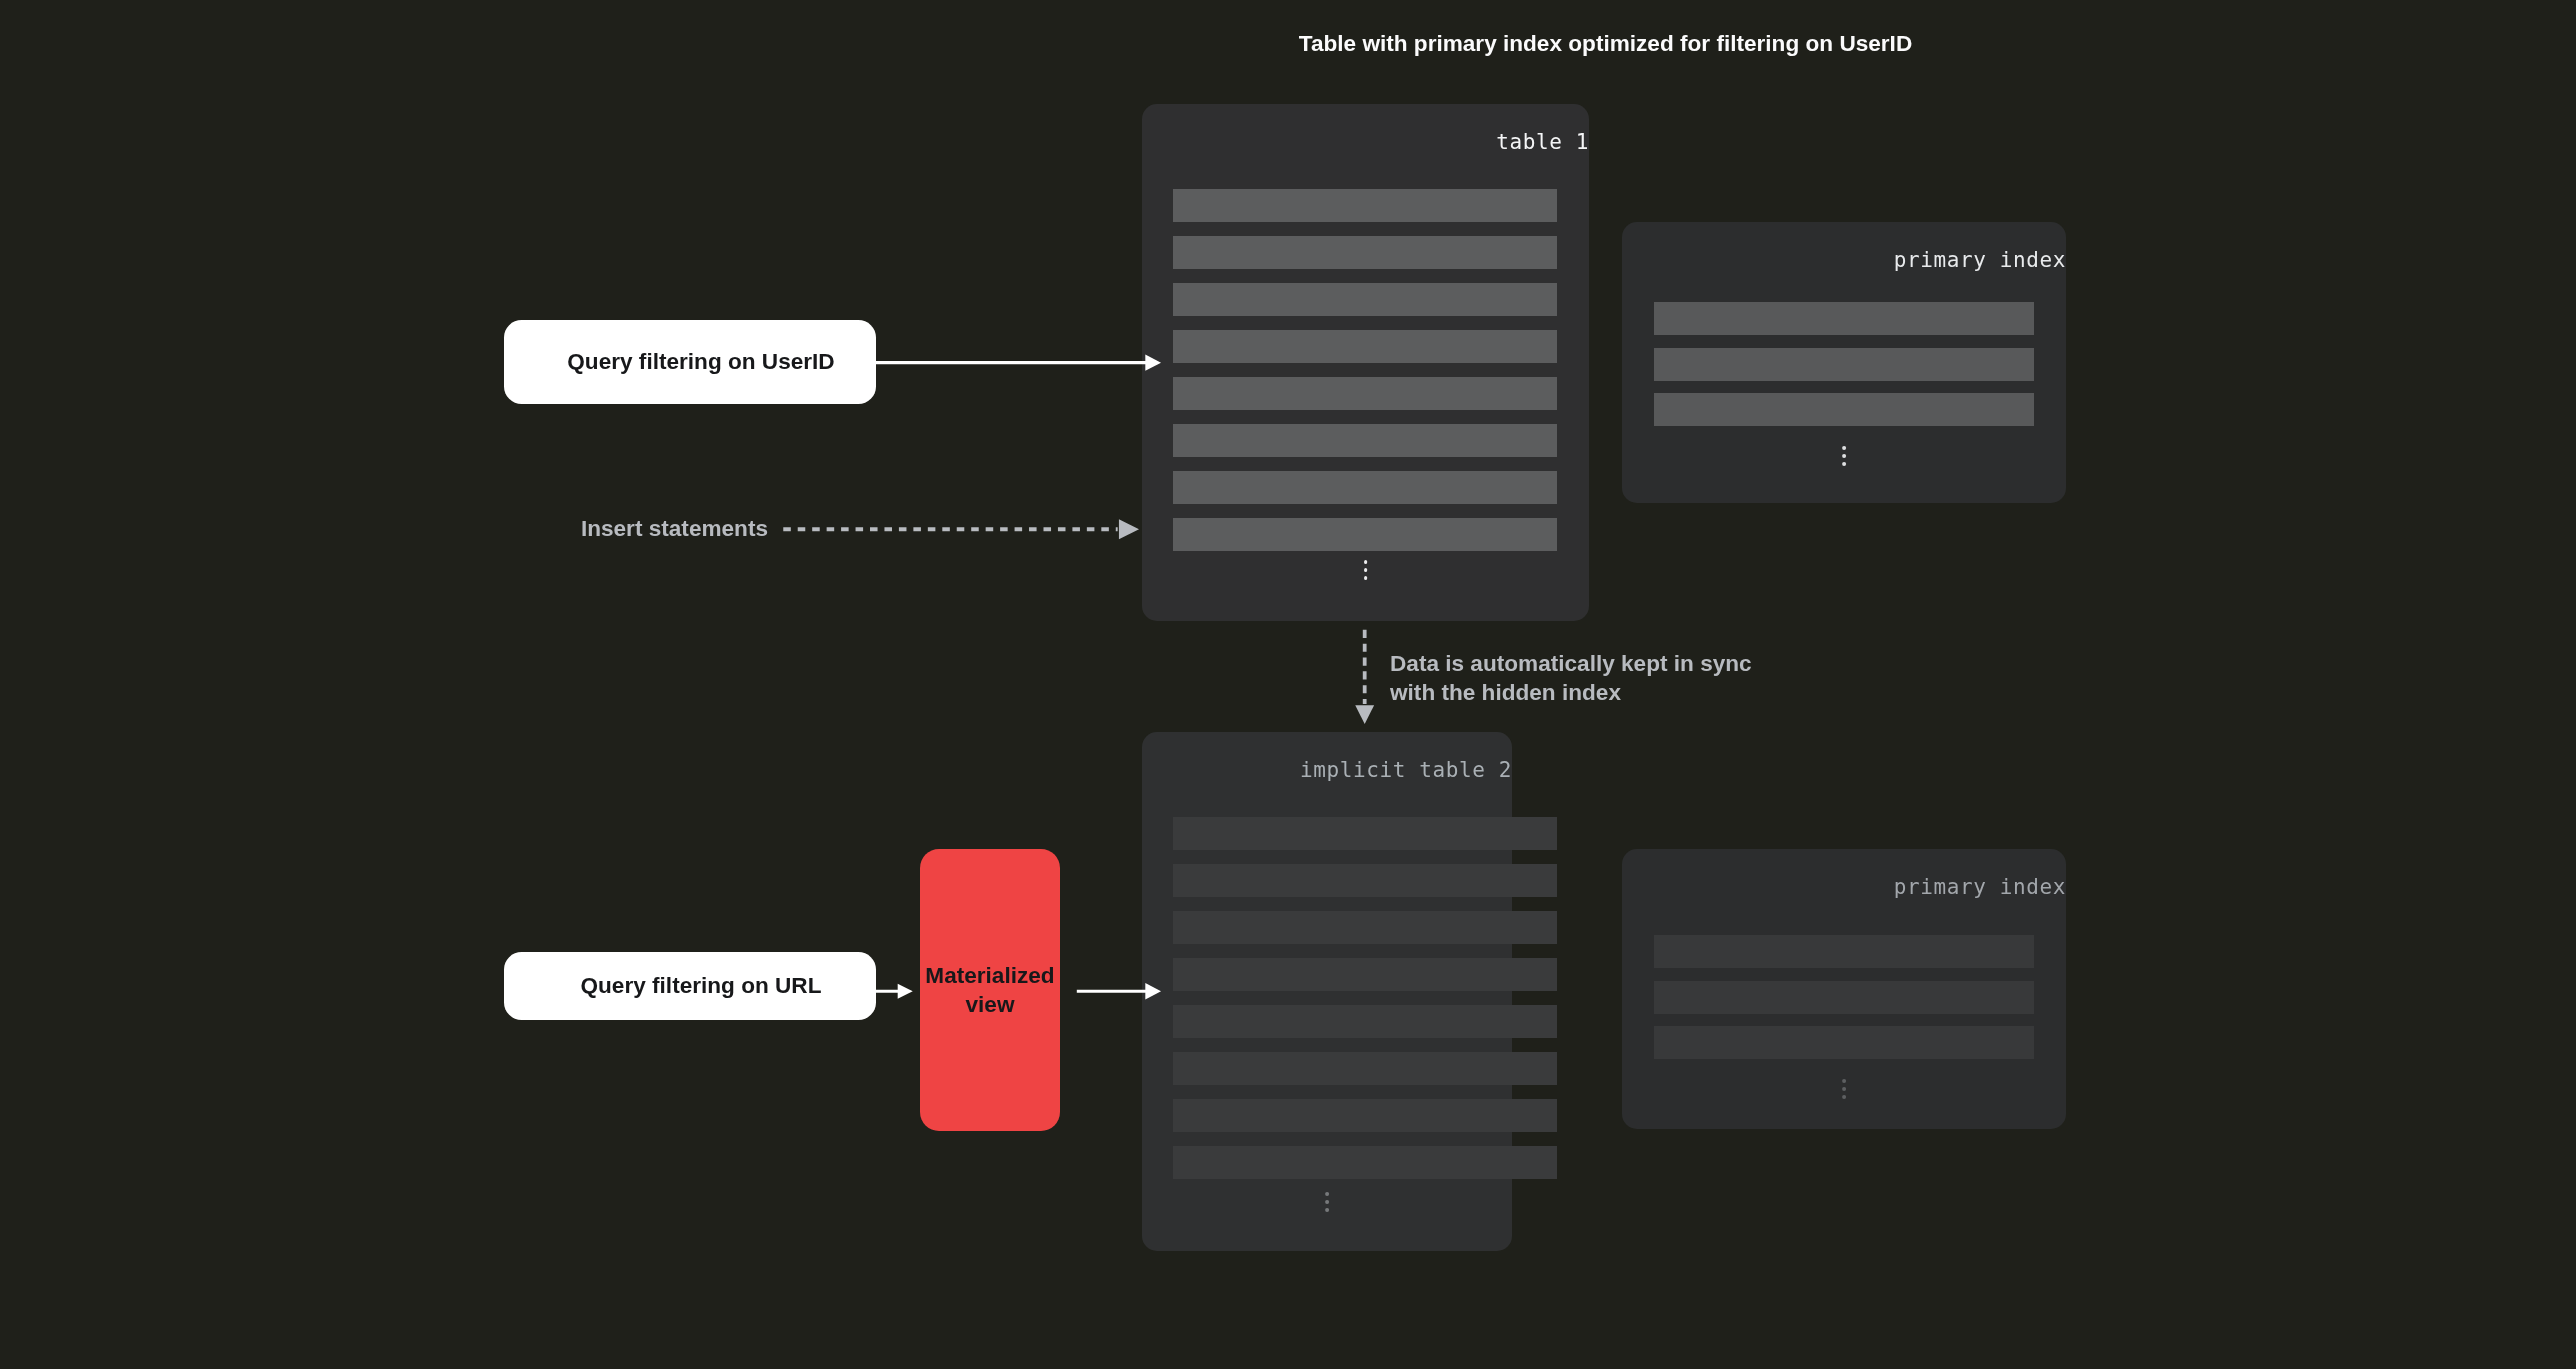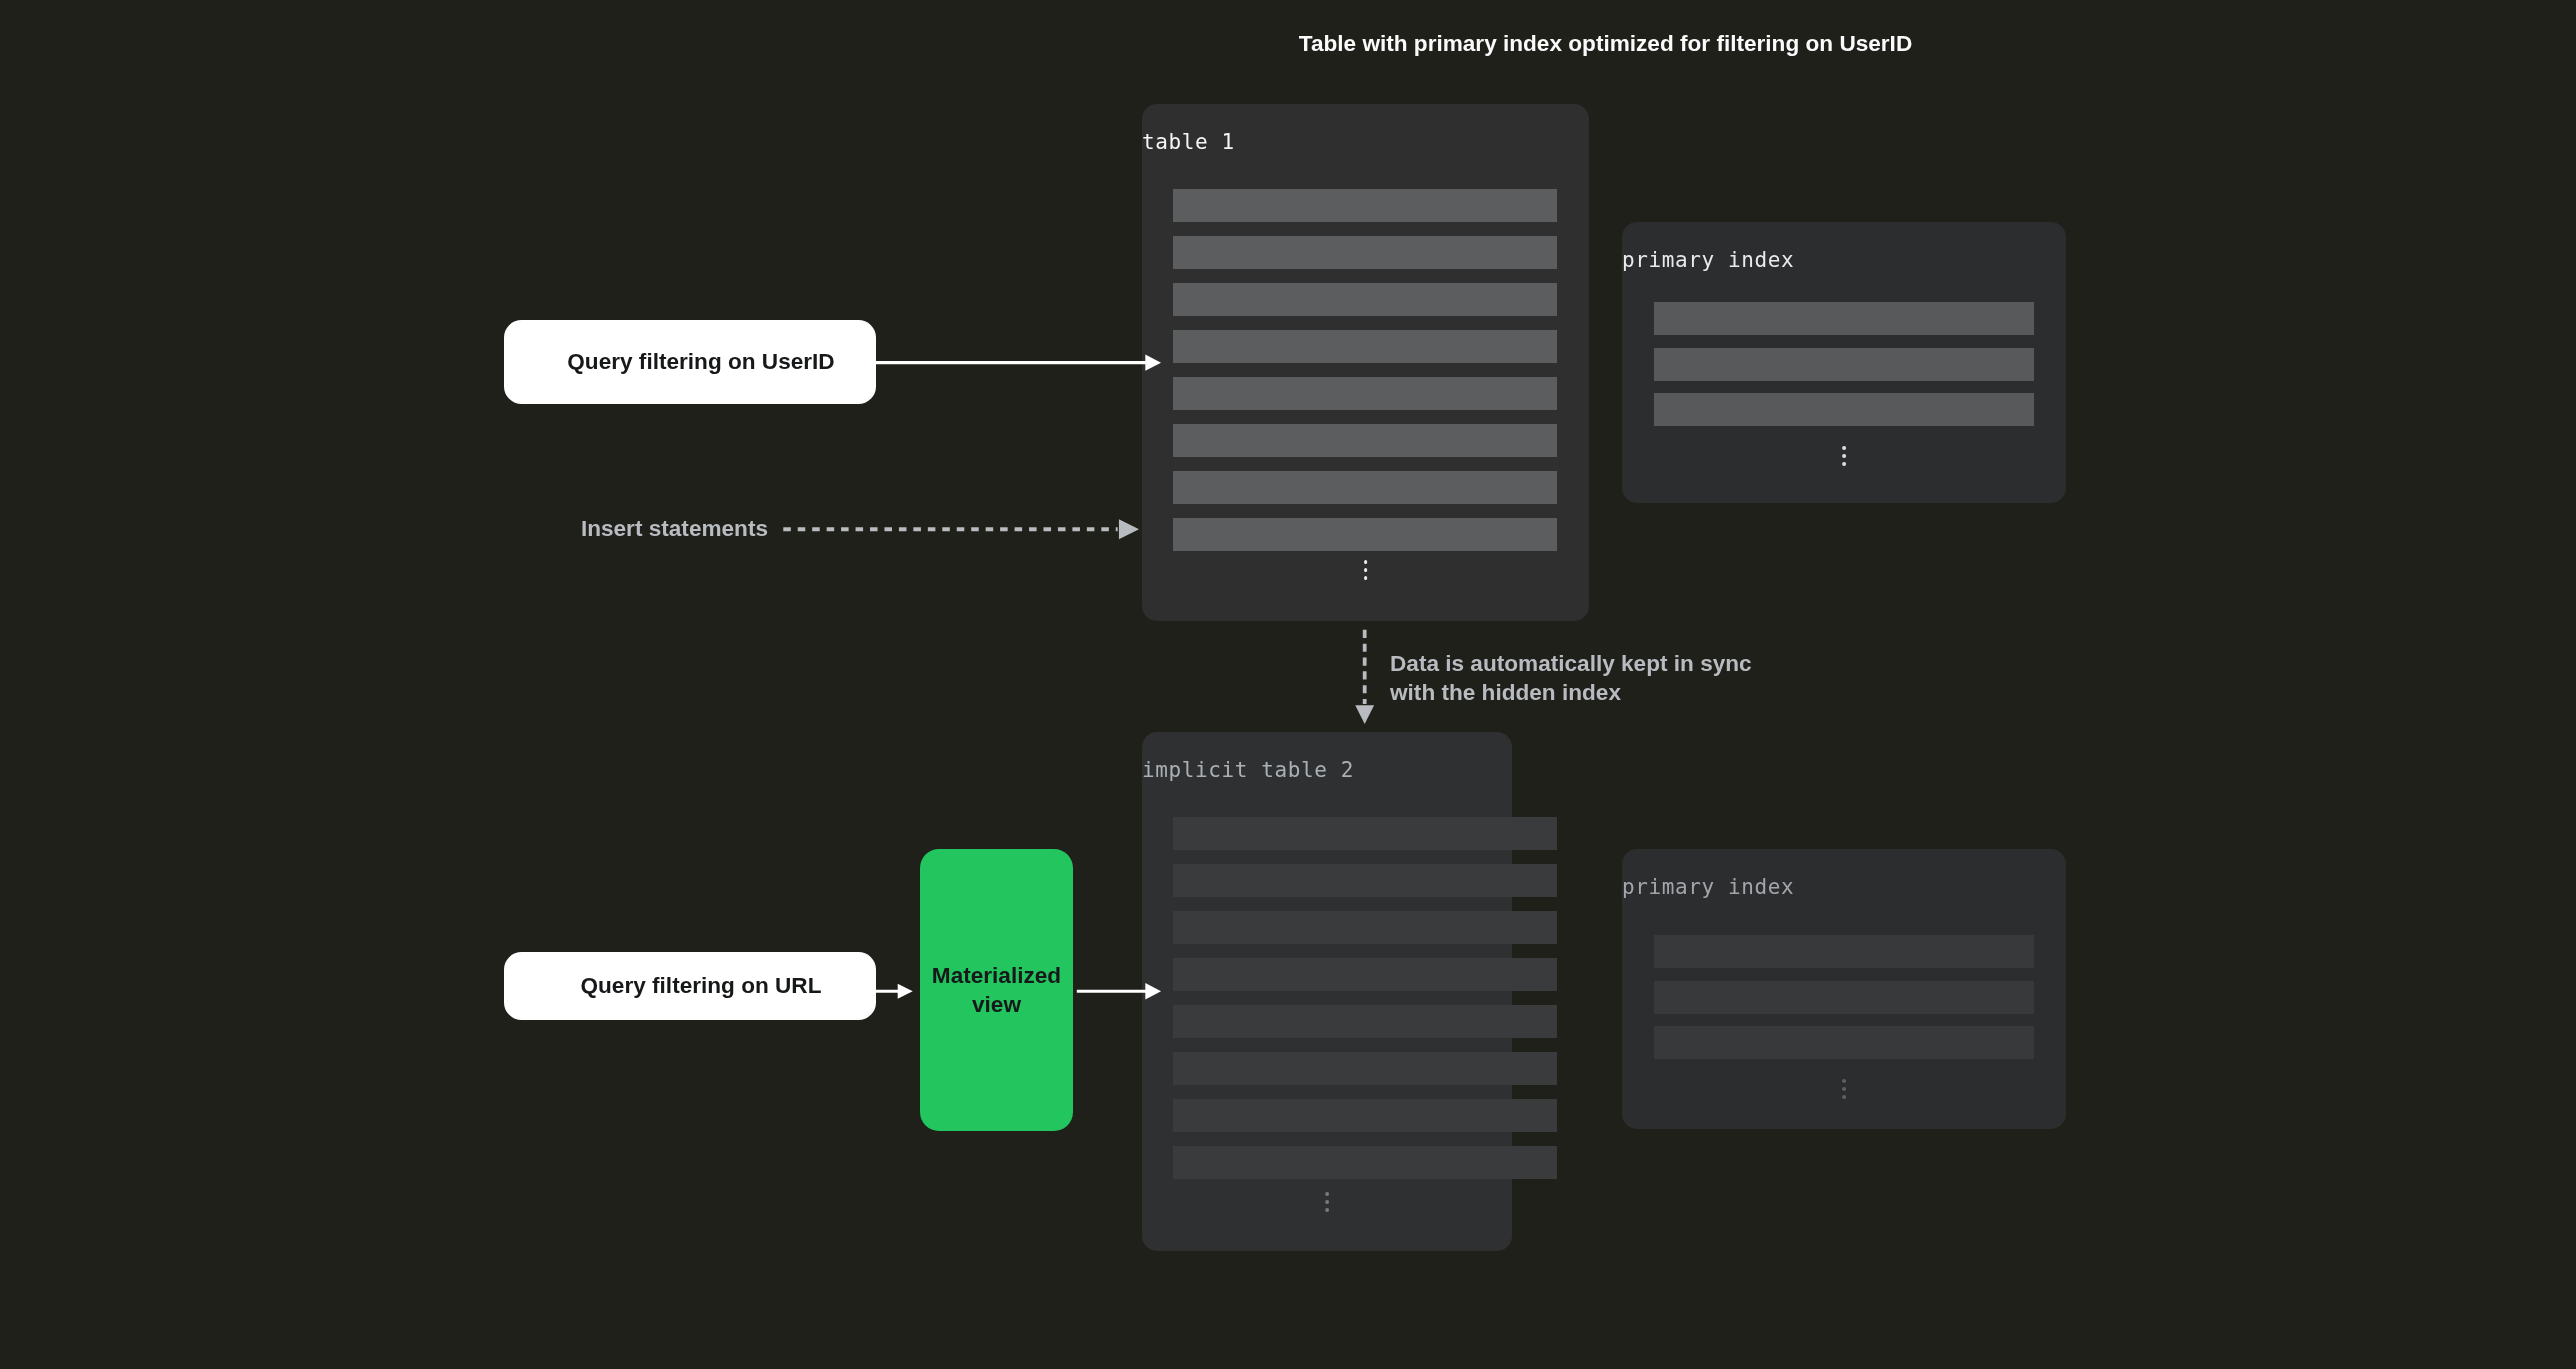--- a/index.html
+++ b/index.html
@@ -31,21 +31,21 @@
 
   .panel {
     position: absolute;
     border-radius: 15px;
   }
   .panel .panel-title {
     position: absolute;
     top: 26.4px;
     left: 0;
     width: 100%;
-    text-align: left;
+    text-align: right;
     font-family: "DejaVu Sans Mono", monospace;
     font-size: 21px;
     font-weight: 500;
     line-height: 25px;
     letter-spacing: 0.6px;
   }
   .rows {
     position: absolute;
     display: flex;
     flex-direction: column;
@@ -103,22 +103,22 @@
     font-size: 22.6px;
     font-weight: 700;
     text-align: center;
     padding-left: 22px;
   }
   #query-userid { left: 504px; top: 320px; width: 350px; height: 84px; }
   #query-url   { left: 504px; top: 952px; width: 350px; height: 68px; }
 
   #materialized-view {
     position: absolute;
-    left: 920px; top: 849px; width: 153px; height: 282px;
-    background: #22c55e;
+    left: 920px; top: 849px; width: 140px; height: 282px;
+    background: #ef4444;
     border-radius: 19px;
     display: flex;
     align-items: center;
     justify-content: center;
     color: #17181a;
     font-size: 22.6px;
     font-weight: 700;
     text-align: center;
     line-height: 29px;
   }

